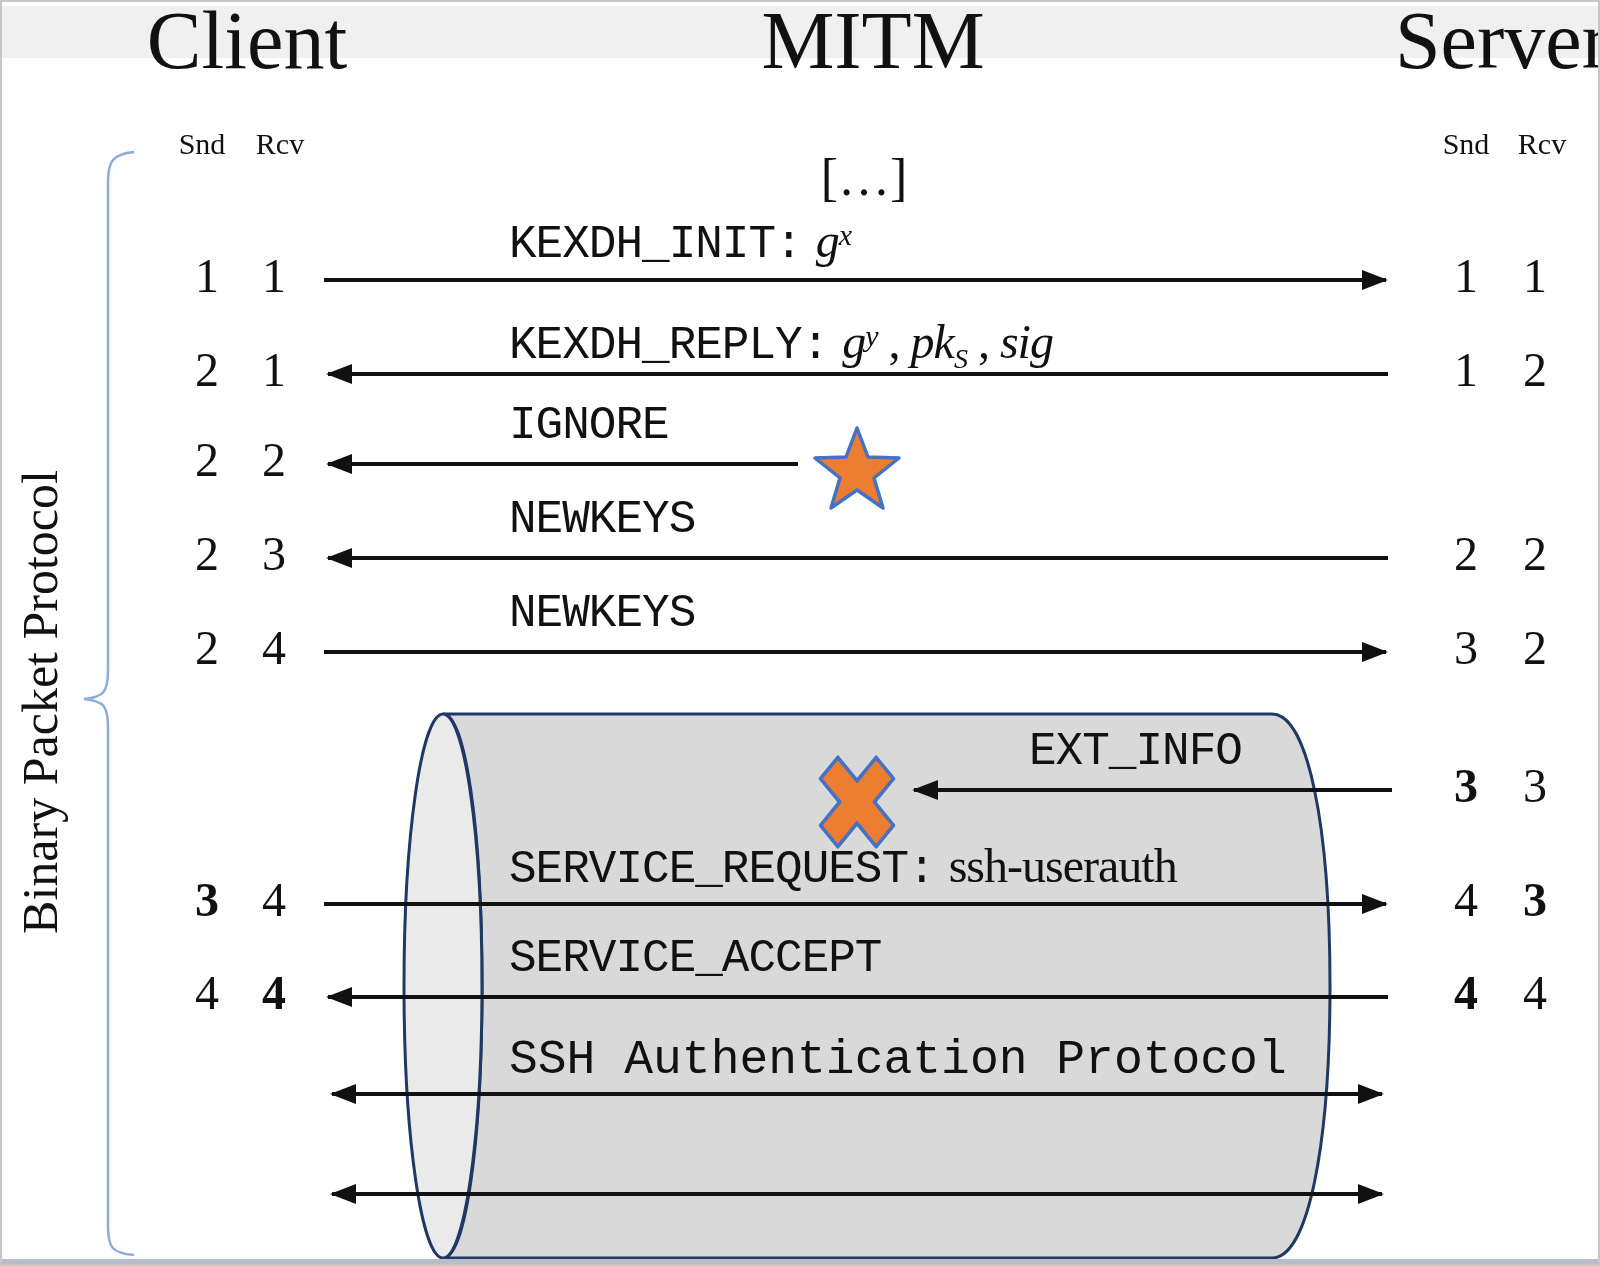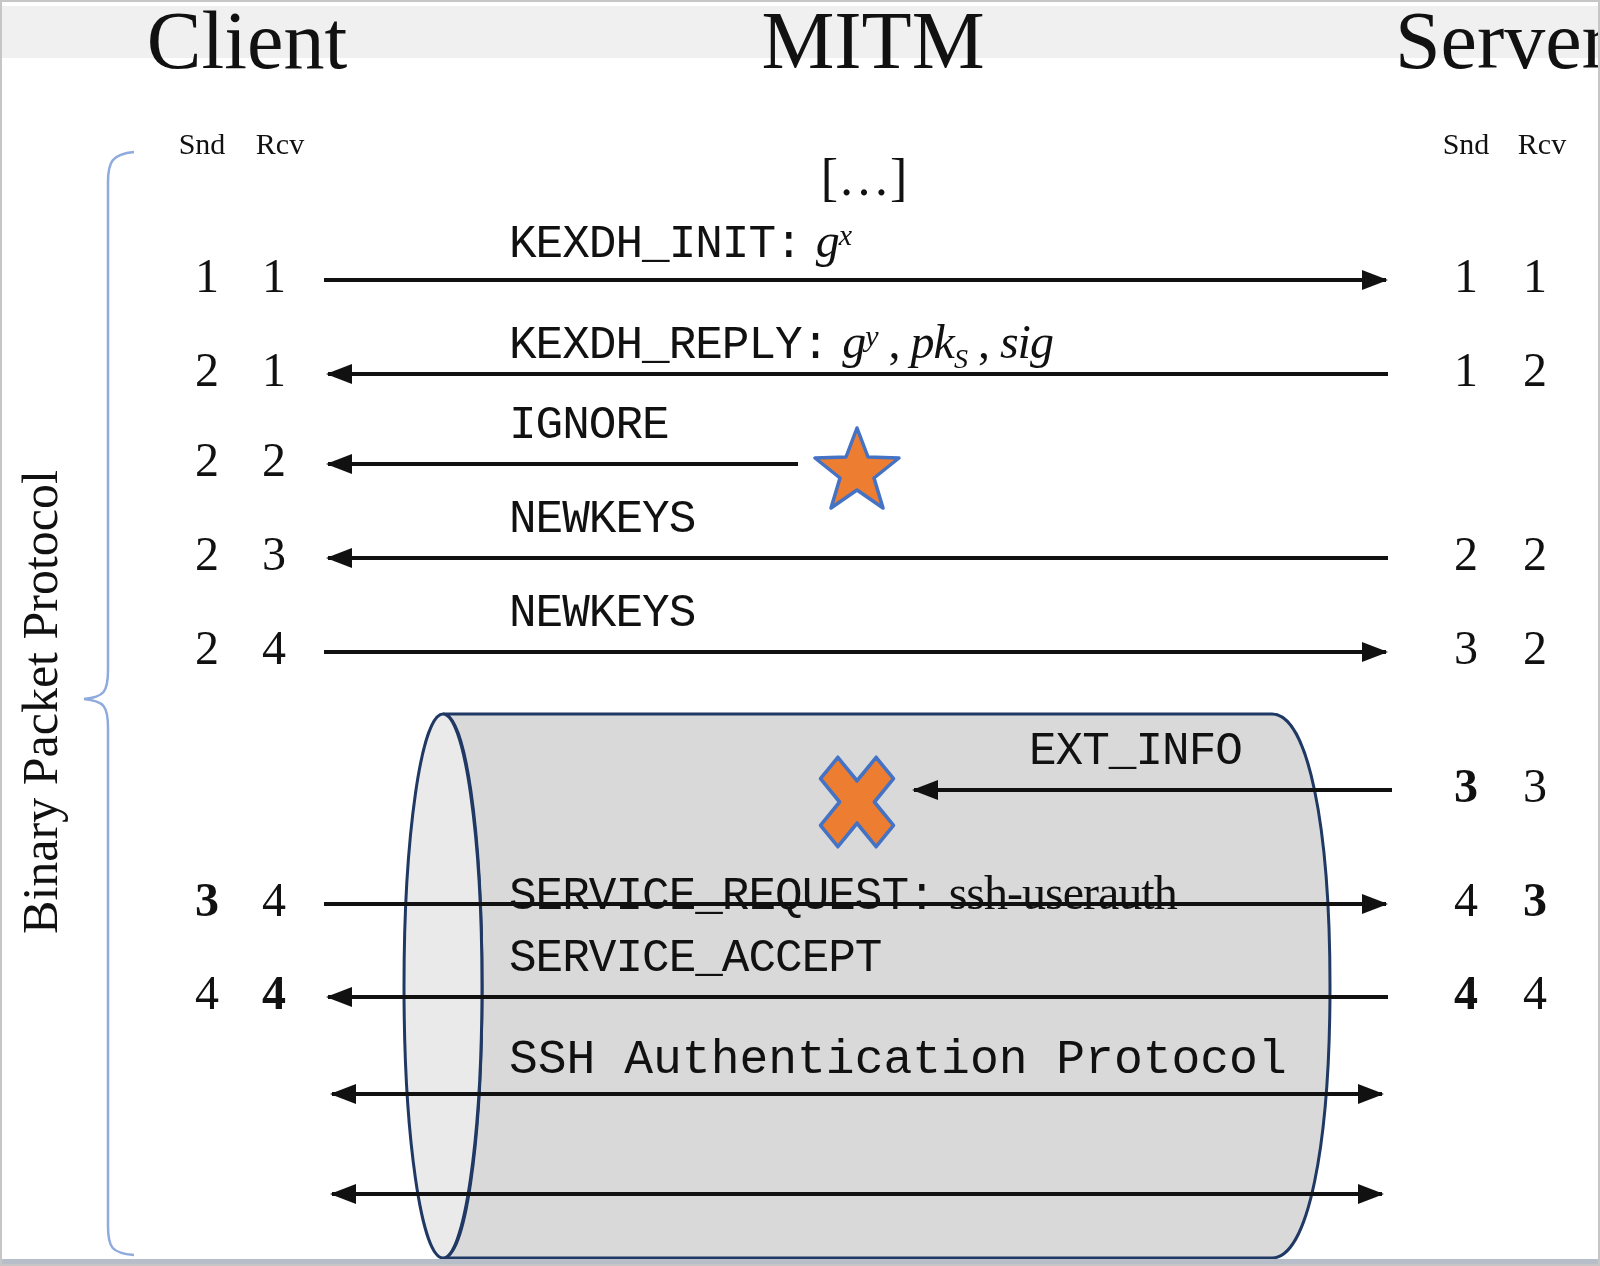--- a/index.html
+++ b/index.html
@@ -114,21 +114,21 @@
   <div class="txt lbl-mono" style="left:507px;top:586px;">NEWKEYS</div>
   <div class="txt num" style="left:175px;top:618px;">2</div>
   <div class="txt num" style="left:242px;top:618px;">4</div>
   <div class="txt num" style="left:1434px;top:618px;">3</div>
   <div class="txt num" style="left:1503px;top:618px;">2</div>
 
   <div class="txt lbl-mono" style="left:985px;top:724px;margin-left:42px;">EXT_INFO</div>
   <div class="txt num b" style="left:1434px;top:756px;">3</div>
   <div class="txt num" style="left:1503px;top:756px;">3</div>
 
-  <div class="txt lbl-mono" style="left:507px;top:838px;margin-top:27px;"><span>SERVICE_REQUEST:</span><span class="math">ssh-userauth</span></div>
+  <div class="txt lbl-mono" style="left:507px;top:838px;"><span>SERVICE_REQUEST:</span><span class="math">ssh-userauth</span></div>
   <div class="txt num b" style="left:175px;top:870px;">3</div>
   <div class="txt num" style="left:242px;top:870px;">4</div>
   <div class="txt num" style="left:1434px;top:870px;">4</div>
   <div class="txt num b" style="left:1503px;top:870px;">3</div>
 
   <div class="txt lbl-mono" style="left:507px;top:931px;">SERVICE_ACCEPT</div>
   <div class="txt num" style="left:175px;top:963px;">4</div>
   <div class="txt num b" style="left:242px;top:963px;">4</div>
   <div class="txt num b" style="left:1434px;top:963px;">4</div>
   <div class="txt num" style="left:1503px;top:963px;">4</div>

